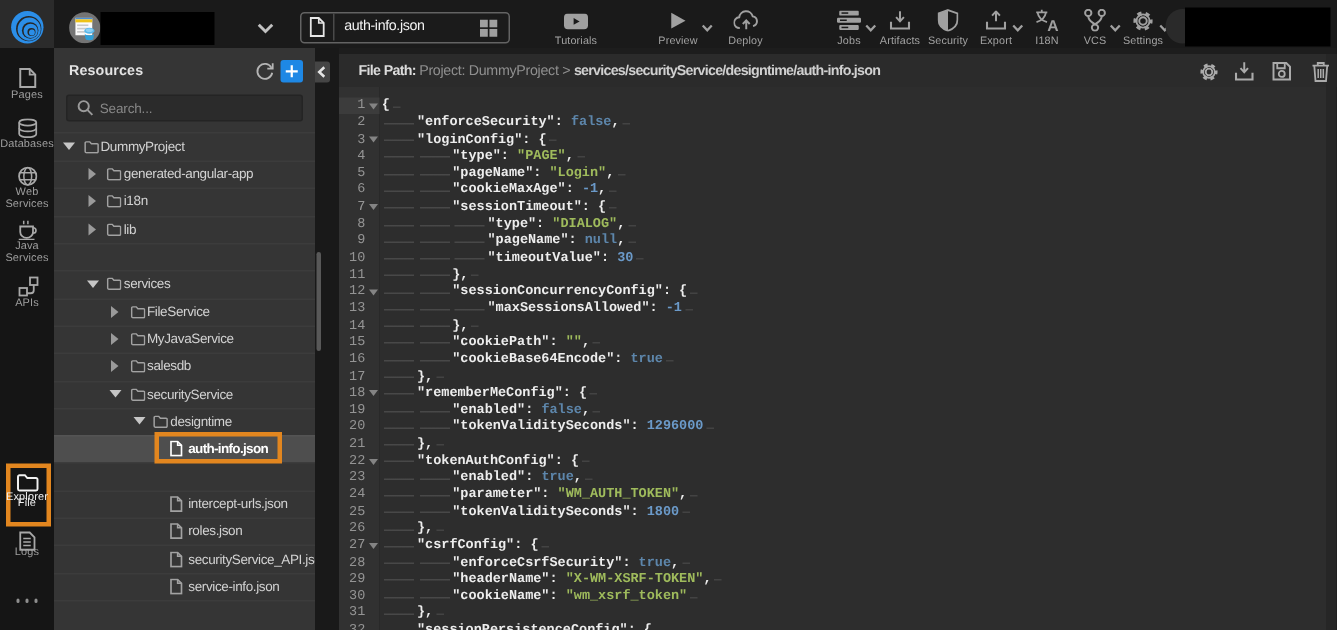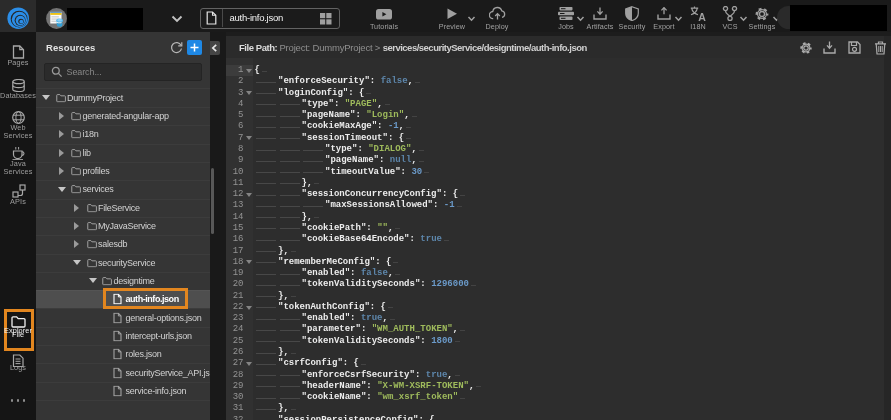--- a/index.html
+++ b/index.html
@@ -263,27 +263,20 @@
       </div>
       <div class="sep" style="top:93.28px"></div>
       <div class="trow" style="top:111.6px;">
         <div class="arrright" style="left:22.5px"></div>
         <svg class="ticon" width="10" height="9" viewBox="0 0 11 10" style="left:35.0px">
           <path d="M0.8,2 a0.8,0.8 0 0 1 0.8,-0.8 h2.6 l1.2,1.4 h4.2 a0.8,0.8 0 0 1 0.8,0.8 V8.4 a0.8,0.8 0 0 1 -0.8,0.8 H1.6 a0.8,0.8 0 0 1 -0.8,-0.8 Z" fill="none" stroke="#a2a2a2" stroke-width="1.1"></path>
         </svg>
         <div class="tlabel" style="left:46.5px">lib</div>
       </div>
       <div class="sep" style="top:111.6px"></div>
-      <div class="trow" style="top:129.92px;">
-        <div class="arrright" style="left:22.5px"></div>
-        <svg class="ticon" width="10" height="9" viewBox="0 0 11 10" style="left:35.0px">
-          <path d="M0.8,2 a0.8,0.8 0 0 1 0.8,-0.8 h2.6 l1.2,1.4 h4.2 a0.8,0.8 0 0 1 0.8,0.8 V8.4 a0.8,0.8 0 0 1 -0.8,0.8 H1.6 a0.8,0.8 0 0 1 -0.8,-0.8 Z" fill="none" stroke="#a2a2a2" stroke-width="1.1"></path>
-        </svg>
-        <div class="tlabel" style="left:46.5px">profiles</div>
-      </div>
       <div class="sep" style="top:129.92px"></div>
       <div class="trow" style="top:148.23999999999998px;">
         <div class="arrdown" style="left:21.5px"></div>
         <svg class="ticon" width="10" height="9" viewBox="0 0 11 10" style="left:35.0px">
           <path d="M0.8,2 a0.8,0.8 0 0 1 0.8,-0.8 h2.6 l1.2,1.4 h4.2 a0.8,0.8 0 0 1 0.8,0.8 V8.4 a0.8,0.8 0 0 1 -0.8,0.8 H1.6 a0.8,0.8 0 0 1 -0.8,-0.8 Z" fill="none" stroke="#a2a2a2" stroke-width="1.1"></path>
         </svg>
         <div class="tlabel" style="left:46.5px">services</div>
       </div>
       <div class="sep" style="top:148.23999999999998px"></div>
       <div class="trow" style="top:166.56px;">
@@ -327,27 +320,20 @@
       </div>
       <div class="sep" style="top:239.83999999999997px"></div>
       <div class="trow" style="top:258.15999999999997px;background:#4e4e4e;">
         <svg class="ticon" width="9" height="11" viewBox="0 0 9 11" style="left:76.5px">
           <path d="M1,0.8 h4.4 l2.6,2.6 V10.2 H1 Z" fill="none" stroke="#ffffff" stroke-width="1.1"></path>
           <path d="M5.4,0.8 v2.6 h2.6" fill="none" stroke="#ffffff" stroke-width="1"></path>
         </svg>
         <div class="tlabel" style="left:89.5px;color:#fff;font-weight:bold;letter-spacing:-.45px;">auth-info.json</div>
       </div>
       <div class="sep" style="top:258.15999999999997px"></div>
-      <div class="trow" style="top:276.47999999999996px;">
-        <svg class="ticon" width="9" height="11" viewBox="0 0 9 11" style="left:76.5px">
-          <path d="M1,0.8 h4.4 l2.6,2.6 V10.2 H1 Z" fill="none" stroke="#a2a2a2" stroke-width="1.1"></path>
-          <path d="M5.4,0.8 v2.6 h2.6" fill="none" stroke="#a2a2a2" stroke-width="1"></path>
-        </svg>
-        <div class="tlabel" style="left:89.5px;">general-options.json</div>
-      </div>
       <div class="sep" style="top:276.47999999999996px"></div>
       <div class="trow" style="top:294.79999999999995px;">
         <svg class="ticon" width="9" height="11" viewBox="0 0 9 11" style="left:76.5px">
           <path d="M1,0.8 h4.4 l2.6,2.6 V10.2 H1 Z" fill="none" stroke="#a2a2a2" stroke-width="1.1"></path>
           <path d="M5.4,0.8 v2.6 h2.6" fill="none" stroke="#a2a2a2" stroke-width="1"></path>
         </svg>
         <div class="tlabel" style="left:89.5px;">intercept-urls.json</div>
       </div>
       <div class="sep" style="top:294.79999999999995px"></div>
       <div class="trow" style="top:313.12px;">

